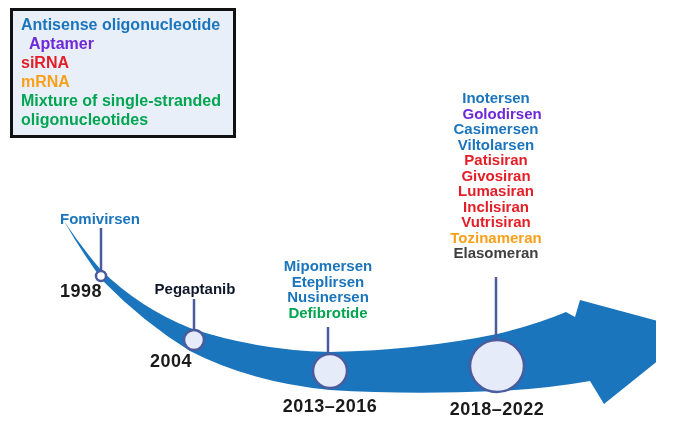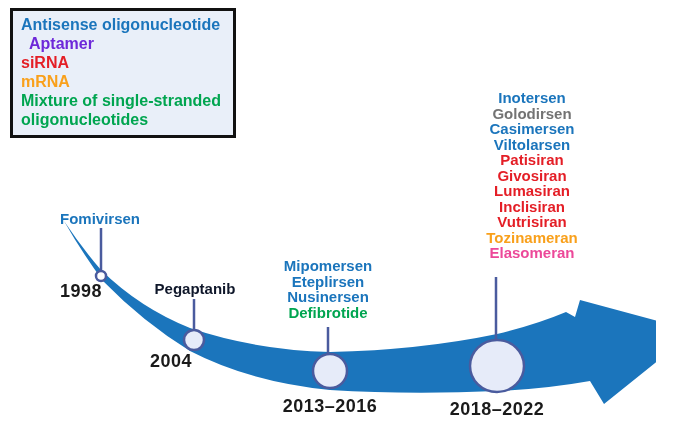--- a/index.html
+++ b/index.html
@@ -65,28 +65,28 @@
   <div class="year" style="left:171px;top:361px;">2004</div>
 
   <div class="drugs" style="left:328px;top:258px;">
       <div class="line" style="color: rgb(27, 117, 188);">Mipomersen</div>
       <div class="line" style="color: rgb(27, 117, 188);">Eteplirsen</div>
       <div class="line" style="color: rgb(27, 117, 188);">Nusinersen</div>
       <div class="line" style="color: rgb(0, 165, 80);">Defibrotide</div>
     </div>
   <div class="year" style="left:330px;top:406px;">2013–2016</div>
 
-  <div class="drugs" style="left:496px;top:90px;margin-left:36px;">
+  <div class="drugs" style="left:496px;top:90px;">
       <div class="line" style="color: rgb(27, 117, 188);">Inotersen</div>
-      <div class="line" style="color: #737373;">Golodirsen</div>
+      <div class="line" style="color: #6d28d9; text-align: right;">Golodirsen</div>
       <div class="line" style="color: rgb(27, 117, 188);">Casimersen</div>
       <div class="line" style="color: rgb(27, 117, 188);">Viltolarsen</div>
       <div class="line" style="color: rgb(228, 30, 38);">Patisiran</div>
       <div class="line" style="color: rgb(228, 30, 38);">Givosiran</div>
       <div class="line" style="color: rgb(228, 30, 38);">Lumasiran</div>
       <div class="line" style="color: rgb(228, 30, 38);">Inclisiran</div>
       <div class="line" style="color: rgb(228, 30, 38);">Vutrisiran</div>
       <div class="line" style="color: rgb(249, 160, 27);">Tozinameran</div>
-      <div class="line" style="color: #ec4899; text-align: center;">Elasomeran</div>
+      <div class="line" style="color: #404040; text-align: center;">Elasomeran</div>
     </div>
   <div class="year" style="left:497px;top:409px;">2018–2022</div>
 
 </div>
 
 </body></html>

